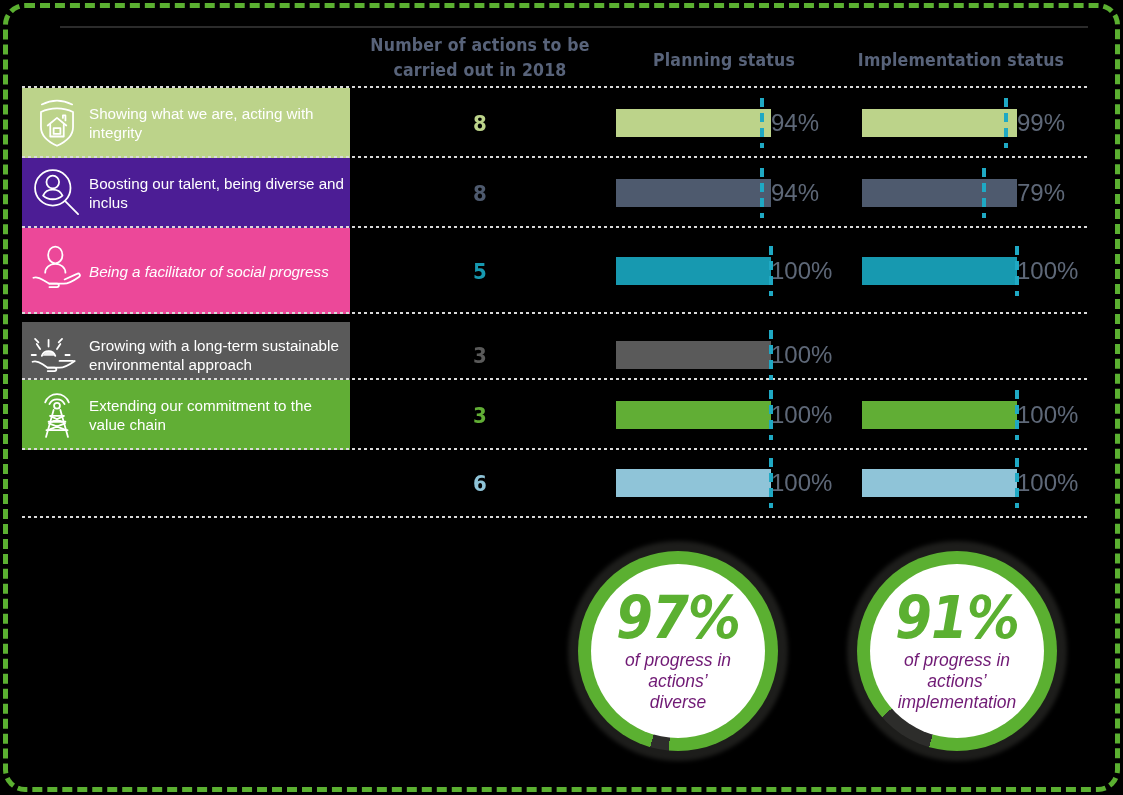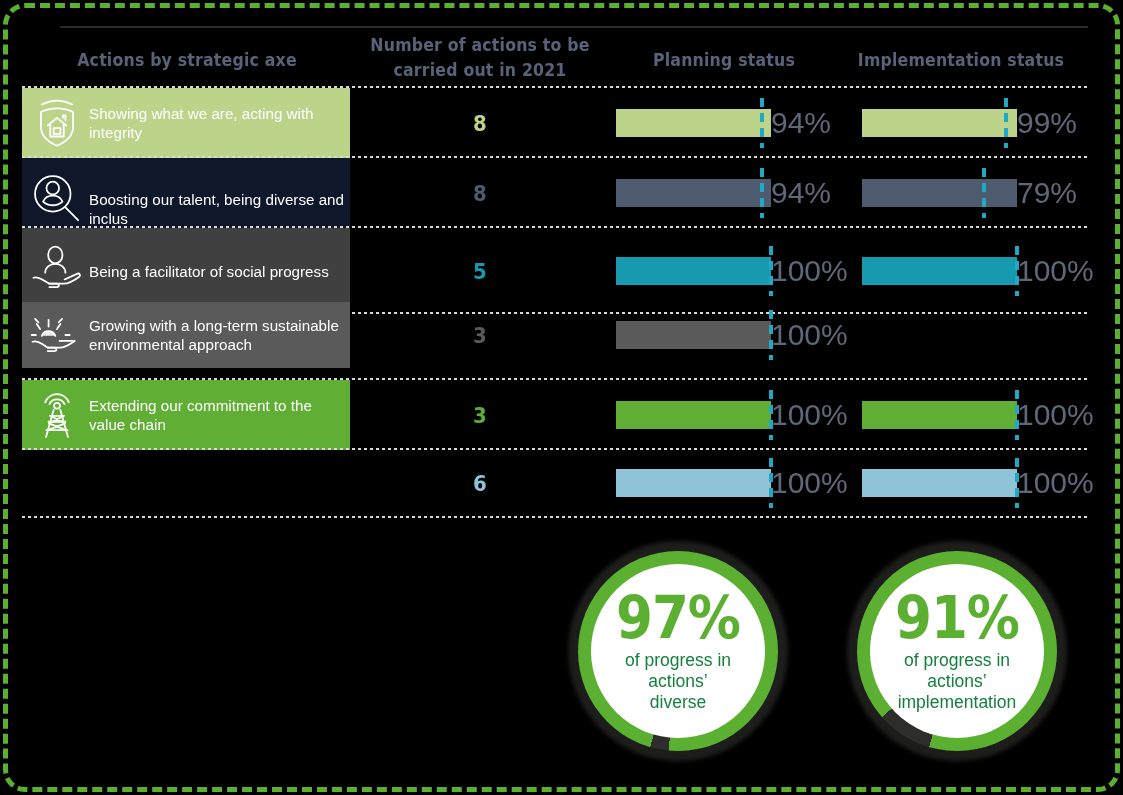--- a/index.html
+++ b/index.html
@@ -123,21 +123,21 @@
     position:absolute;
     top:50%;
     transform:translate(-50%,-50%);
     width:4px;
     height:50px;
     background-image:repeating-linear-gradient(to bottom,#1fa9c4 0 9px,transparent 9px 15px);
     z-index:3;
   }
   .pct {
     color:#5e6878;
-    font-size:30px;
+    font-size:24px;
     margin-left:6px;
     white-space:nowrap;
   }
 
   
   .donut-shadow {
     position:absolute;
     border-radius:50%;
     background:#1d1d1b;
     filter:blur(2px);
@@ -150,47 +150,47 @@
   .donut .ring { position:absolute; inset:0; border-radius:50%; }
   .donut .hole {
     position:absolute;
     inset:13px;
     border-radius:50%;
     background:#ffffff;
     display:flex;
     flex-direction:column;
     align-items:center;
     justify-content:center;
+    font-style:italic;
   }
   .donut .big {
     font-family:"DejaVu Sans Condensed","Liberation Sans", sans-serif;
     font-weight:bold;
     font-size:59px;
     line-height:56px;
     color:#5bb031;
     letter-spacing:-1px;
   }
   .donut .cap {
     font-size:17.5px;
     line-height:21px;
-    color:#15803d;
+    color:#701a75;
     text-align:center;
     padding:4px 12px 0 12px;
   }
 </style>
 </head>
 <body>
 
 <div id="table">
   <div class="top-rule"></div>
 
-  <div class="hdr" id="hdr-axe">Actions by strategic axe</div>
   <div class="hdr" id="hdr-count">
     <div>Number of actions to be</div>
-    <div>carried out in 2021</div>
+    <div>carried out in 2018</div>
   </div>
   <div class="hdr" id="hdr-plan">Planning status</div>
   <div class="hdr" id="hdr-impl">Implementation status</div>
 
   <div id="rows-host">
       <div class="dot-rule" style="top: 86px;"></div>
       <div class="row" style="top: 88px; height: 70px;">
         <div class="axe-cell" style="background: rgb(188, 211, 138);">
           <span class="axe-icon">
             <svg viewBox="0 0 64 64" fill="none" stroke="#fff" stroke-width="2.1" stroke-linecap="round" stroke-linejoin="round">
@@ -215,21 +215,21 @@
         <div class="status-cell impl-cell">
           <div class="bar-wrap">
             <div class="bar" style="background: rgb(188, 211, 138);"></div>
             <div class="marker" style="left: 150.15px;"></div>
           </div>
           <span class="pct">99%</span>
         </div>
       </div>
       <div class="dot-rule" style="top: 156px;"></div>
       <div class="row" style="top: 158px; height: 70px;">
-        <div class="axe-cell" style="background: #0f172a; align-items: flex-end;">
+        <div class="axe-cell" style="background: #4c1d95;">
           <span class="axe-icon">
             <svg viewBox="0 0 64 64" fill="none" stroke="#fff" stroke-width="2.1" stroke-linecap="round" stroke-linejoin="round">
       <circle cx="27" cy="26" r="21"></circle>
       <line x1="42" y1="42" x2="57" y2="57"></line>
       <circle cx="27" cy="19" r="7.5"></circle>
       <path d="M15.5 35c2-4.4 6.4-7 11.5-7s9.5 2.6 11.5 7c-3 2.8-7 4.4-11.5 4.4S18.5 37.8 15.5 35z"></path>
     </svg>
           </span>
           <span class="axe-label">Boosting our talent, being diverse and inclus</span>
         </div>
@@ -244,21 +244,21 @@
         <div class="status-cell impl-cell">
           <div class="bar-wrap">
             <div class="bar" style="background: rgb(78, 90, 110);"></div>
             <div class="marker" style="left: 128.45px;"></div>
           </div>
           <span class="pct">79%</span>
         </div>
       </div>
       <div class="dot-rule" style="top: 226px;"></div>
       <div class="row" style="top: 228px; height: 86px;">
-        <div class="axe-cell" style="background: #404040;">
+        <div class="axe-cell" style="background: #ec4899; font-style: italic;">
           <span class="axe-icon">
             <svg viewBox="0 0 64 64" fill="none" stroke="#fff" stroke-width="2.1" stroke-linecap="round" stroke-linejoin="round">
       <ellipse cx="30" cy="13" rx="8.5" ry="10"></ellipse>
       <path d="M18 34c0-6 5.4-10.5 12-10.5S42 28 42 34"></path>
       <path d="M4 40c5-2 9 1 12 3l7 4h9c3 0 3 4 0 4h-9"></path>
       <path d="M23 47h17c5 0 11-3 18-8 2.5-1.8.6-5-2.3-3.6L41 42"></path>
     </svg>
           </span>
           <span class="axe-label">Being a facilitator of social progress</span>
         </div>
@@ -272,21 +272,21 @@
         </div>
         <div class="status-cell impl-cell">
           <div class="bar-wrap">
             <div class="bar" style="background: rgb(23, 153, 176);"></div>
             <div class="marker" style="left: 161px;"></div>
           </div>
           <span class="pct">100%</span>
         </div>
       </div>
       <div class="dot-rule" style="top: 312px;"></div>
-      <div class="row" style="top: 302px; height: 66px;">
+      <div class="row" style="top: 322px; height: 66px;">
         <div class="axe-cell" style="background: rgb(90, 90, 90);">
           <span class="axe-icon">
             <svg viewBox="0 0 64 64" fill="none" stroke="#fff" stroke-width="2.1" stroke-linecap="round" stroke-linejoin="round">
       <path d="M22 22v-8M12 25l-4-6M32 25l4-6M7 32H2M42 32h5M10 17l-4-4M34 17l4-4"></path>
       <path d="M15 33a8 8 0 0 1 15 0z" fill="#fff" stroke="none" opacity=".9"></path>
       <path d="M14 33a8.5 8.5 0 0 1 16 0"></path>
       <path d="M3 40c5-2 9 1 12 3l6 4h8c3 0 3 4 0 4h-8"></path>
       <path d="M21 47h14c5 0 11-3 18-8"></path>
       <path d="M35 39h16"></path>
     </svg>

